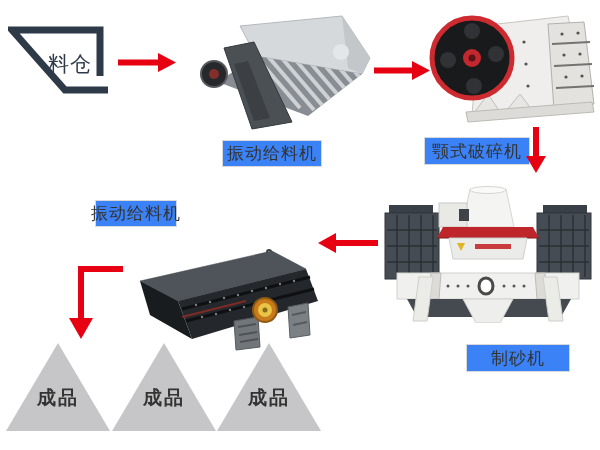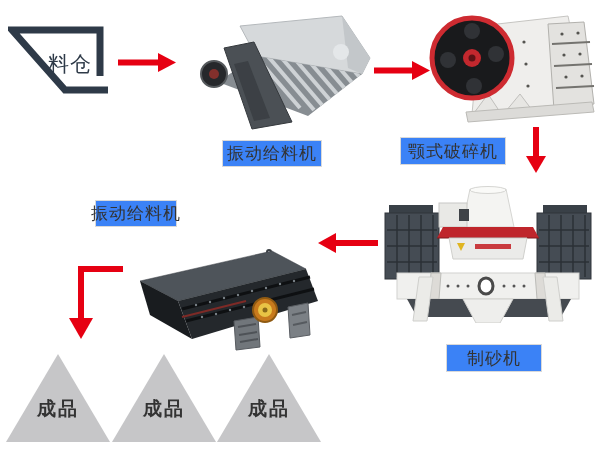--- a/index.html
+++ b/index.html
@@ -18,21 +18,21 @@
   .arrow-fill{fill:var(--arrow-red,#e60012);}
   
   .label-box{
     position:absolute;background:#3b82f6;border:1px solid var(--label-border,#d9d9d9);
     display:flex;align-items:center;justify-content:center;
     font-size:17px;color:var(--label-text,#333333);letter-spacing:1px;white-space:nowrap;
     box-sizing:border-box;
   }
   
   .triangle-poly{fill:var(--triangle-fill,#c6c6c8);}
-  .product{position:absolute;top:354px;width:104px;height:88px;}
+  .product{position:absolute;top:343px;width:104px;height:88px;}
   .product-label{
     position:absolute;left:0;top:42px;width:100%;text-align:center;
     font-size:19px;font-weight:bold;letter-spacing:2px;color:var(--triangle-text,#333333);
   }
   .machine{position:absolute;}
   .machine svg{display:block;width:100%;height:100%;}
 </style>
 </head>
 <body>
 
@@ -115,21 +115,21 @@
         <circle cx="44" cy="29" r="8"></circle>
           <circle cx="20" cy="58" r="8"></circle>
         <circle cx="46" cy="84" r="8"></circle>
           <circle cx="68" cy="52" r="8"></circle>
       </g>
       <circle cx="44" cy="56" r="9" fill="#c3282e"></circle>
       <circle cx="44" cy="56" r="3.5" fill="#5d1215"></circle>
     </svg>
   </div>
 
-  <div class="label-box" style="left:400px;top:137px;width:106px;height:28px">
+  <div class="label-box" style="left:424px;top:137px;width:106px;height:28px">
     <span>颚式破碎机</span>
   </div>
 
   <svg class="abs" style="left:526px;top:127px" width="20" height="46" viewBox="0 0 20 46">
     <rect class="arrow-fill" x="7" y="0" width="6" height="29"></rect>
     <polygon class="arrow-fill" points="0,29 20,29 10,46"></polygon>
   </svg>
 
   <div class="machine" style="left:383px;top:185px;width:210px;height:138px">
     <svg viewBox="0 0 210 138">
@@ -174,21 +174,21 @@
           <circle cx="131" cy="101" r="1.5"></circle>
           <circle cx="141" cy="101" r="1.5"></circle>
       </g>
       <polygon points="24,114 188,114 178,132 34,132" fill="#454a50"></polygon>
       <polygon points="80,114 130,114 117,138 93,138" fill="#eeeeec" stroke="#d0d0cd"></polygon>
       <polygon points="36,92 50,92 44,136 30,136" fill="#ebebe8" stroke="#cfcfcc"></polygon>
       <polygon points="160,92 174,92 180,136 166,136" fill="#ebebe8" stroke="#cfcfcc"></polygon>
     </svg>
   </div>
 
-  <div class="label-box" style="left:446px;top:344px;width:96px;height:28px">
+  <div class="label-box" style="left:466px;top:344px;width:104px;height:28px">
     <span>制砂机</span>
   </div>
 
   <svg class="abs" style="left:318px;top:233px" width="60" height="20" viewBox="0 0 60 20">
     <rect class="arrow-fill" x="18" y="7" width="42" height="6"></rect>
     <polygon class="arrow-fill" points="18,0 0,10 18,20"></polygon>
   </svg>
 
   <div class="label-box" style="left:95px;top:200px;width:82px;height:27px">
     <span>振动给料机</span>

